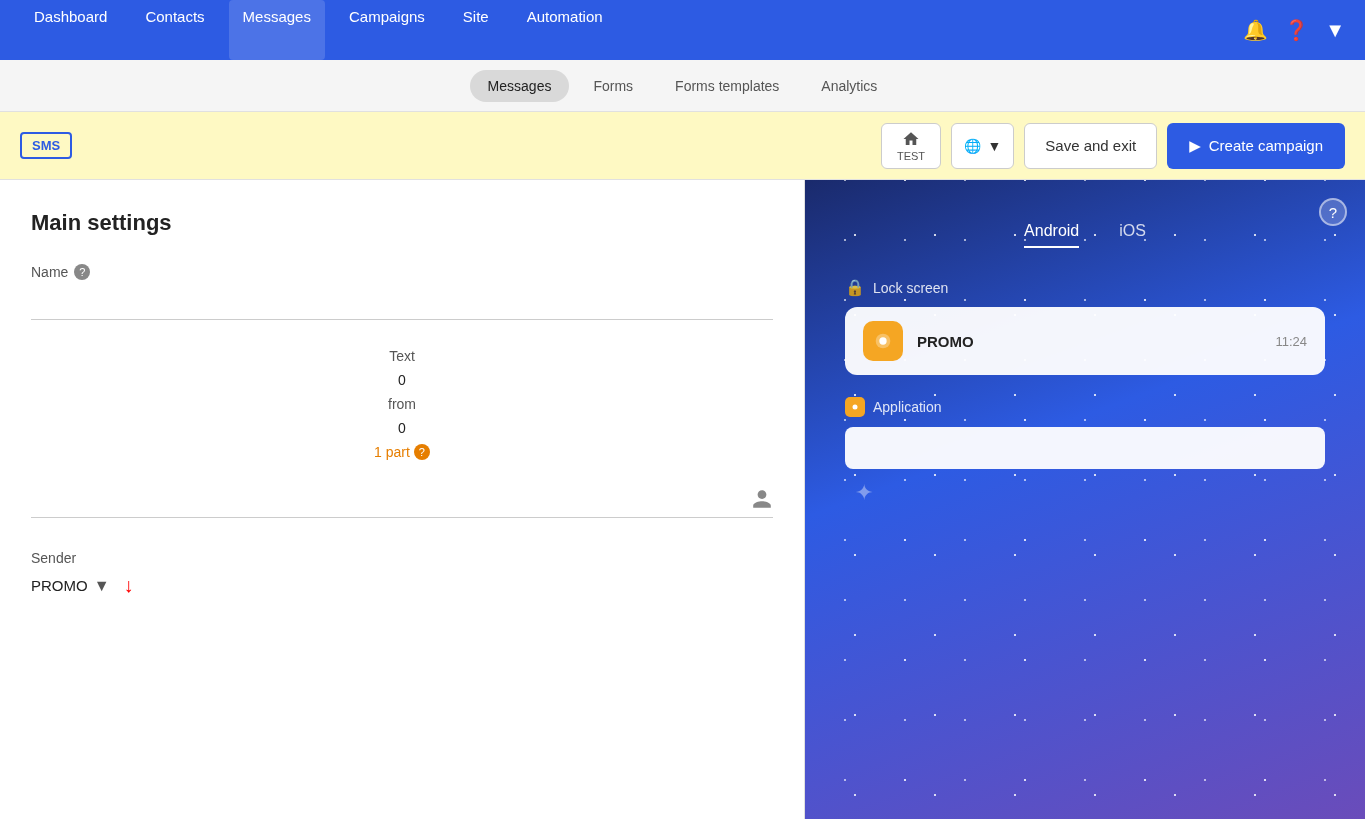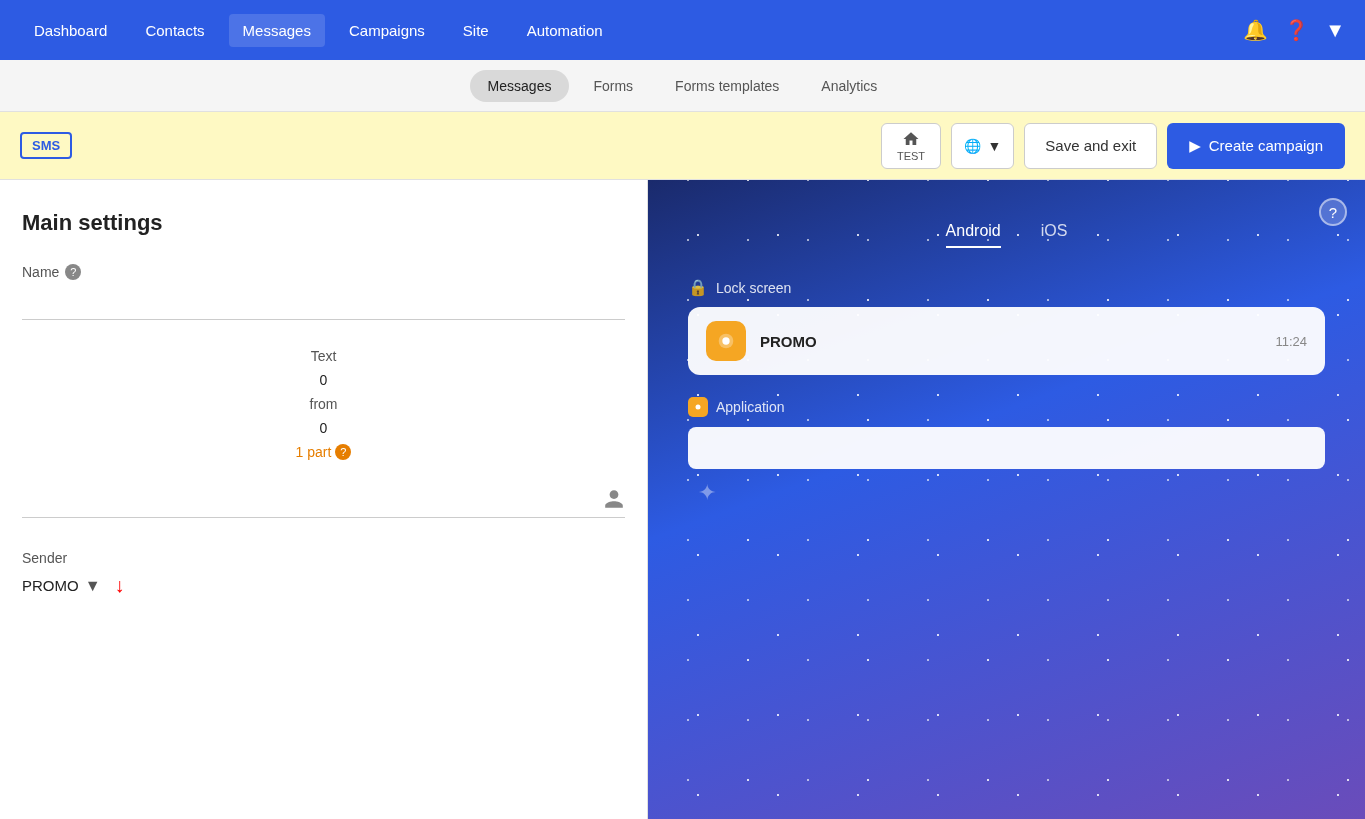--- a/index.html
+++ b/index.html
@@ -3,22 +3,21 @@
   <meta charset="utf-8">
   <style>
     * { box-sizing: border-box; margin: 0; padding: 0; }
     body { font-family: 'Segoe UI', Arial, sans-serif; background: #f0f0f0; min-height: 819px; overflow: hidden; }
 
     
     .top-nav {
       background: #2d5be3;
       height: 60px;
       display: flex;
-      align-items: center;
-      padding: 11px 20px;
+      padding: 0 20px;
       gap: 10px;
     }
     .top-nav a {
       color: #fff;
       text-decoration: none;
       font-size: 15px;
       padding: 8px 14px;
       border-radius: 4px;
       cursor: pointer;
     }
@@ -131,22 +130,22 @@
 
     
     .main-content {
       display: flex;
       height: calc(819px - 60px - 52px - 68px);
     }
 
     
     .left-panel {
       background: #fff;
-      width: 648px;
-      padding: 30px 22px;
+      width: 805px;
+      padding: 30px 31px;
       border-right: 1px solid #e0e0e0;
       position: relative;
       overflow: visible;
     }
     .main-settings-title {
       font-size: 22px;
       font-weight: 600;
       color: #222;
       margin-bottom: 28px;
     }

